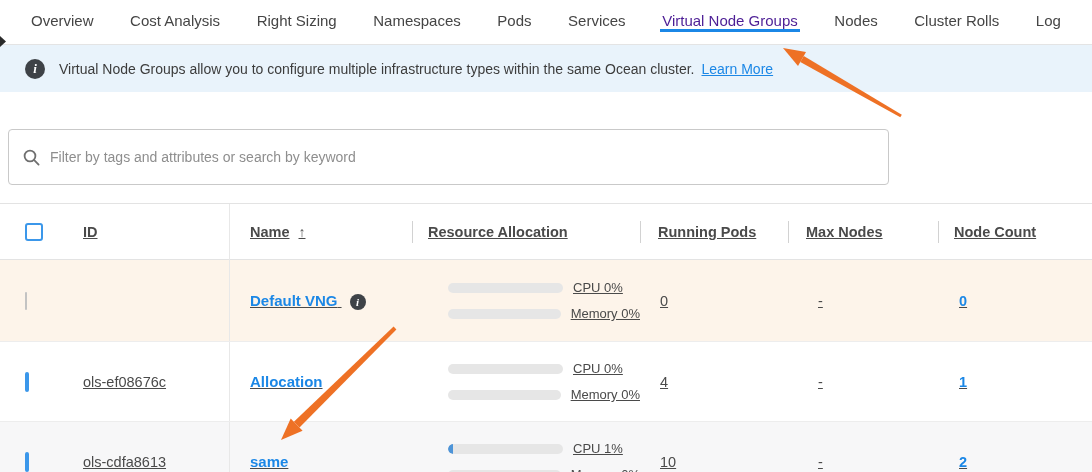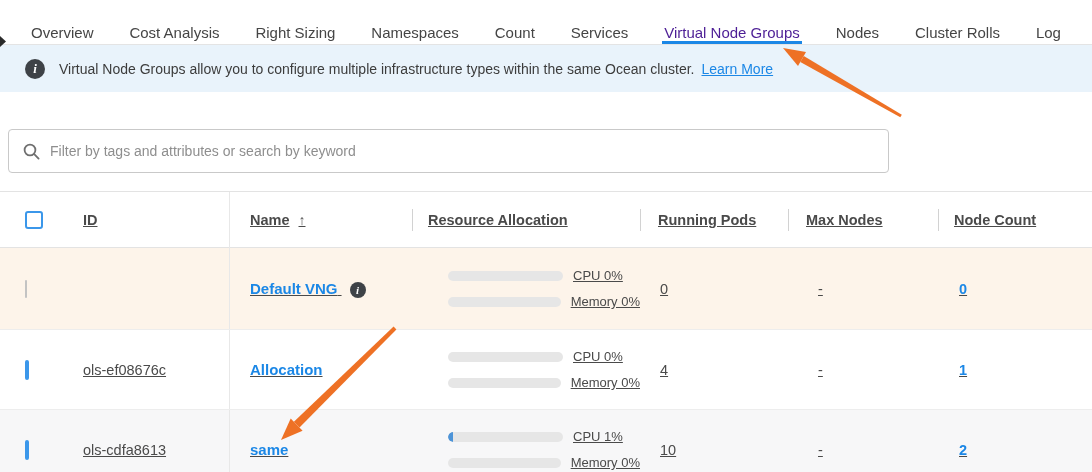--- a/index.html
+++ b/index.html
@@ -1,37 +1,37 @@
 <!DOCTYPE html>
 <html><head>
 <meta charset="utf-8">
 <style>
   * { margin:0; padding:0; box-sizing:border-box; }
   html,body { background:#fff; }
   body { font-family:"Liberation Sans","DejaVu Sans",sans-serif; color:#4a4a4a; }
   .page { position:relative; width:1092px; height:472px; overflow:hidden; background:#fff; }
 
   
-  .tabbar { display:flex; justify-content:space-between; align-items:flex-end;
+  .tabbar { display:flex; justify-content:space-between; align-items:center;
             height:45px; padding:0 29px; border-bottom:1px solid #e4e4e4; background:#fff; }
   .tab { display:flex; align-items:center; font-size:15px; color:#454545; cursor:pointer;
          border-bottom:3px solid transparent; padding:0 2px; white-space:nowrap; }
   .tab.active { color:#4c1d95; border-bottom-color:#1b87e6; font-weight:400; }
 
   
   .banner { height:47px; background:#e9f3fb; display:flex; align-items:center; padding:0 25px; }
   .info-circle { width:20px; height:20px; border-radius:50%; background:#3e4247; color:#fff;
                  display:flex; align-items:center; justify-content:center; flex:0 0 auto;
                  font-family:"Liberation Serif","DejaVu Serif",serif; font-weight:700;
                  font-size:13px; font-style:italic; }
   .banner-text { margin-left:14px; font-size:14px; color:#3c3c3c; }
   .banner-link { margin-left:7px; font-size:14px; color:#1b87e6; text-decoration:underline; cursor:pointer; }
 
   
-  .searchbox { margin:37px 0 0 8px; width:881px; height:44px; border:1px solid #c9c9c9;
+  .searchbox { margin:37px 0 0 8px; width:881px; height:56px; border:1px solid #c9c9c9;
                border-radius:4px; display:flex; align-items:center; padding:8px 14px; background:#fff; }
   .searchbox .placeholder { margin-left:10px; font-size:14px; color:#8e8e8e; }
 
   
   .table { margin-top:18px; border-top:1px solid #e3e3e3; }
   .trow { display:grid; grid-template-columns:58px 172px 182px 228px 148px 150px 154px;
           align-items:center;text-decoration:underline; }
   .thead { height:56px; border-bottom:1px solid #e3e3e3; font-size:14.5px; font-weight:700; color:#4a4a4a; }
   .thead .cell { display:flex; align-items:center; height:56px; position:relative; }
   .c-check { padding-left:25px; }
@@ -75,21 +75,21 @@
 </head>
 <body>
 
 <div class="page">
 
   <nav class="tabbar">
     <div class="tab">Overview</div>
     <div class="tab">Cost Analysis</div>
     <div class="tab">Right Sizing</div>
     <div class="tab">Namespaces</div>
-    <div class="tab">Count</div>
+    <div class="tab">Pods</div>
     <div class="tab">Services</div>
     <div class="tab active">Virtual Node Groups</div>
     <div class="tab">Nodes</div>
     <div class="tab">Cluster Rolls</div>
     <div class="tab">Log</div>
   </nav>
 
   <div class="banner">
     <span class="info-circle">i</span>
     <span class="banner-text">Virtual Node Groups allow you to configure multiple infrastructure types within the same Ocean cluster.</span>

